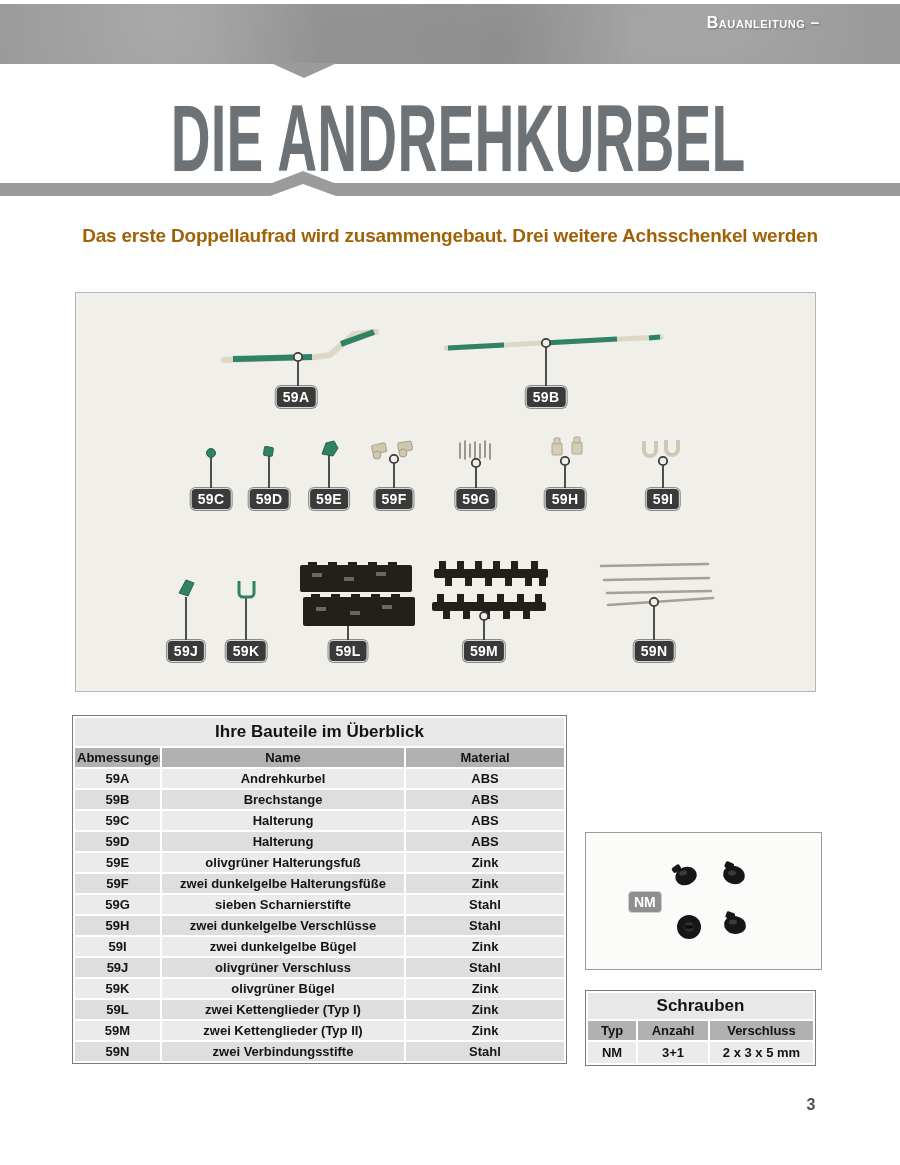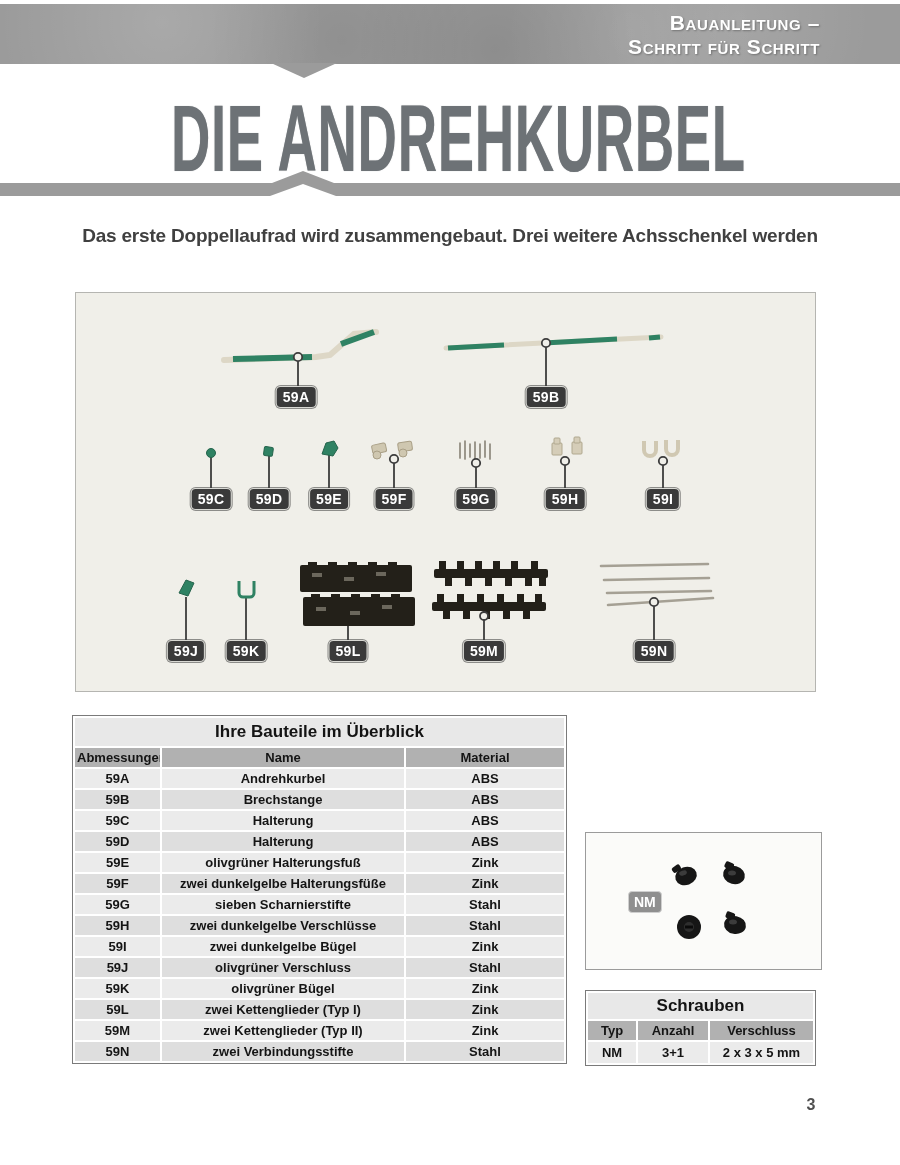--- a/index.html
+++ b/index.html
@@ -10,33 +10,33 @@
   .topbar{position:absolute;left:0;top:4px;width:900px;height:60px;background-color:#9b9b9b;
     background-image:
       radial-gradient(circle at 18% 30%, rgba(255,255,255,.14) 0, transparent 22%),
       radial-gradient(circle at 55% 75%, rgba(0,0,0,.09) 0, transparent 28%),
       radial-gradient(circle at 82% 25%, rgba(255,255,255,.10) 0, transparent 18%),
       radial-gradient(circle at 38% 60%, rgba(0,0,0,.07) 0, transparent 24%),
       radial-gradient(circle at 70% 50%, rgba(255,255,255,.08) 0, transparent 20%);}
   .topbar-notch{position:absolute;left:271px;top:63px;width:0;height:0;
     border-left:33px solid transparent;border-right:33px solid transparent;border-top:15px solid #9b9b9b;}
   .topbar-text{position:absolute;right:80px;top:7px;text-align:right;color:#ffffff;font-weight:bold;
-    font-variant:small-caps;font-size:21px;line-height:24px;letter-spacing:.6px;
+    font-variant:small-caps;font-size:16px;line-height:24px;letter-spacing:.6px;
     text-shadow:1px 1px 2px rgba(0,0,0,.30);}
 
   
   .main-title{position:absolute;left:0;top:88px;width:900px;text-align:center;margin:0;
     font-size:88px;font-weight:bold;color:#6d7276;letter-spacing:1px;white-space:nowrap;
     transform:scale(.62,1.08);transform-origin:50% 50%;
     text-shadow:0 0 1px rgba(109,114,118,.6);}
   .divider-svg{position:absolute;left:0;top:170px;}
 
   
   .intro{position:absolute;left:40px;top:221px;width:820px;margin:0;text-align:center;
-    font-size:19px;line-height:29px;font-weight:bold;color:#404040;letter-spacing:-.2px;}
+    font-size:19px;line-height:29px;font-weight:bold;color:#a16207;letter-spacing:-.2px;}
 
   
   .photo-panel{position:absolute;left:75px;top:292px;width:739px;height:398px;
     background:#f0efe9;border:1px solid #b5b5b1;}
   .chip{position:absolute;transform:translateX(-50%);background:#3a3a3a;color:#ffffff;
     font-weight:bold;font-size:14px;line-height:1;padding:3px 6px;border-radius:5px;
     border:1px solid rgba(246,246,240,.85);box-shadow:0 0 0 1px rgba(58,58,58,.55);
     letter-spacing:.3px;white-space:nowrap;}
 
   
@@ -63,21 +63,20 @@
     font-size:16px;font-weight:bold;color:#4f4f4f;}
 </style>
 </head>
 <body>
 
 <div class="page">
 
   <div class="topbar">
     <div class="topbar-text">
       <div>Bauanleitung –</div>
-      <div>Schritt für Schritt</div>
     </div>
   </div>
   <div class="topbar-notch"></div>
 
   <h1 class="main-title">DIE ANDREHKURBEL</h1>
 
   <svg class="divider-svg" width="900" height="28" viewBox="0 0 900 28">
     <polygon points="0,13 272,13 303,1 334,13 900,13 900,26 336,26 303,14 270,26 0,26" fill="#9b9b9b"></polygon>
   </svg>
 

